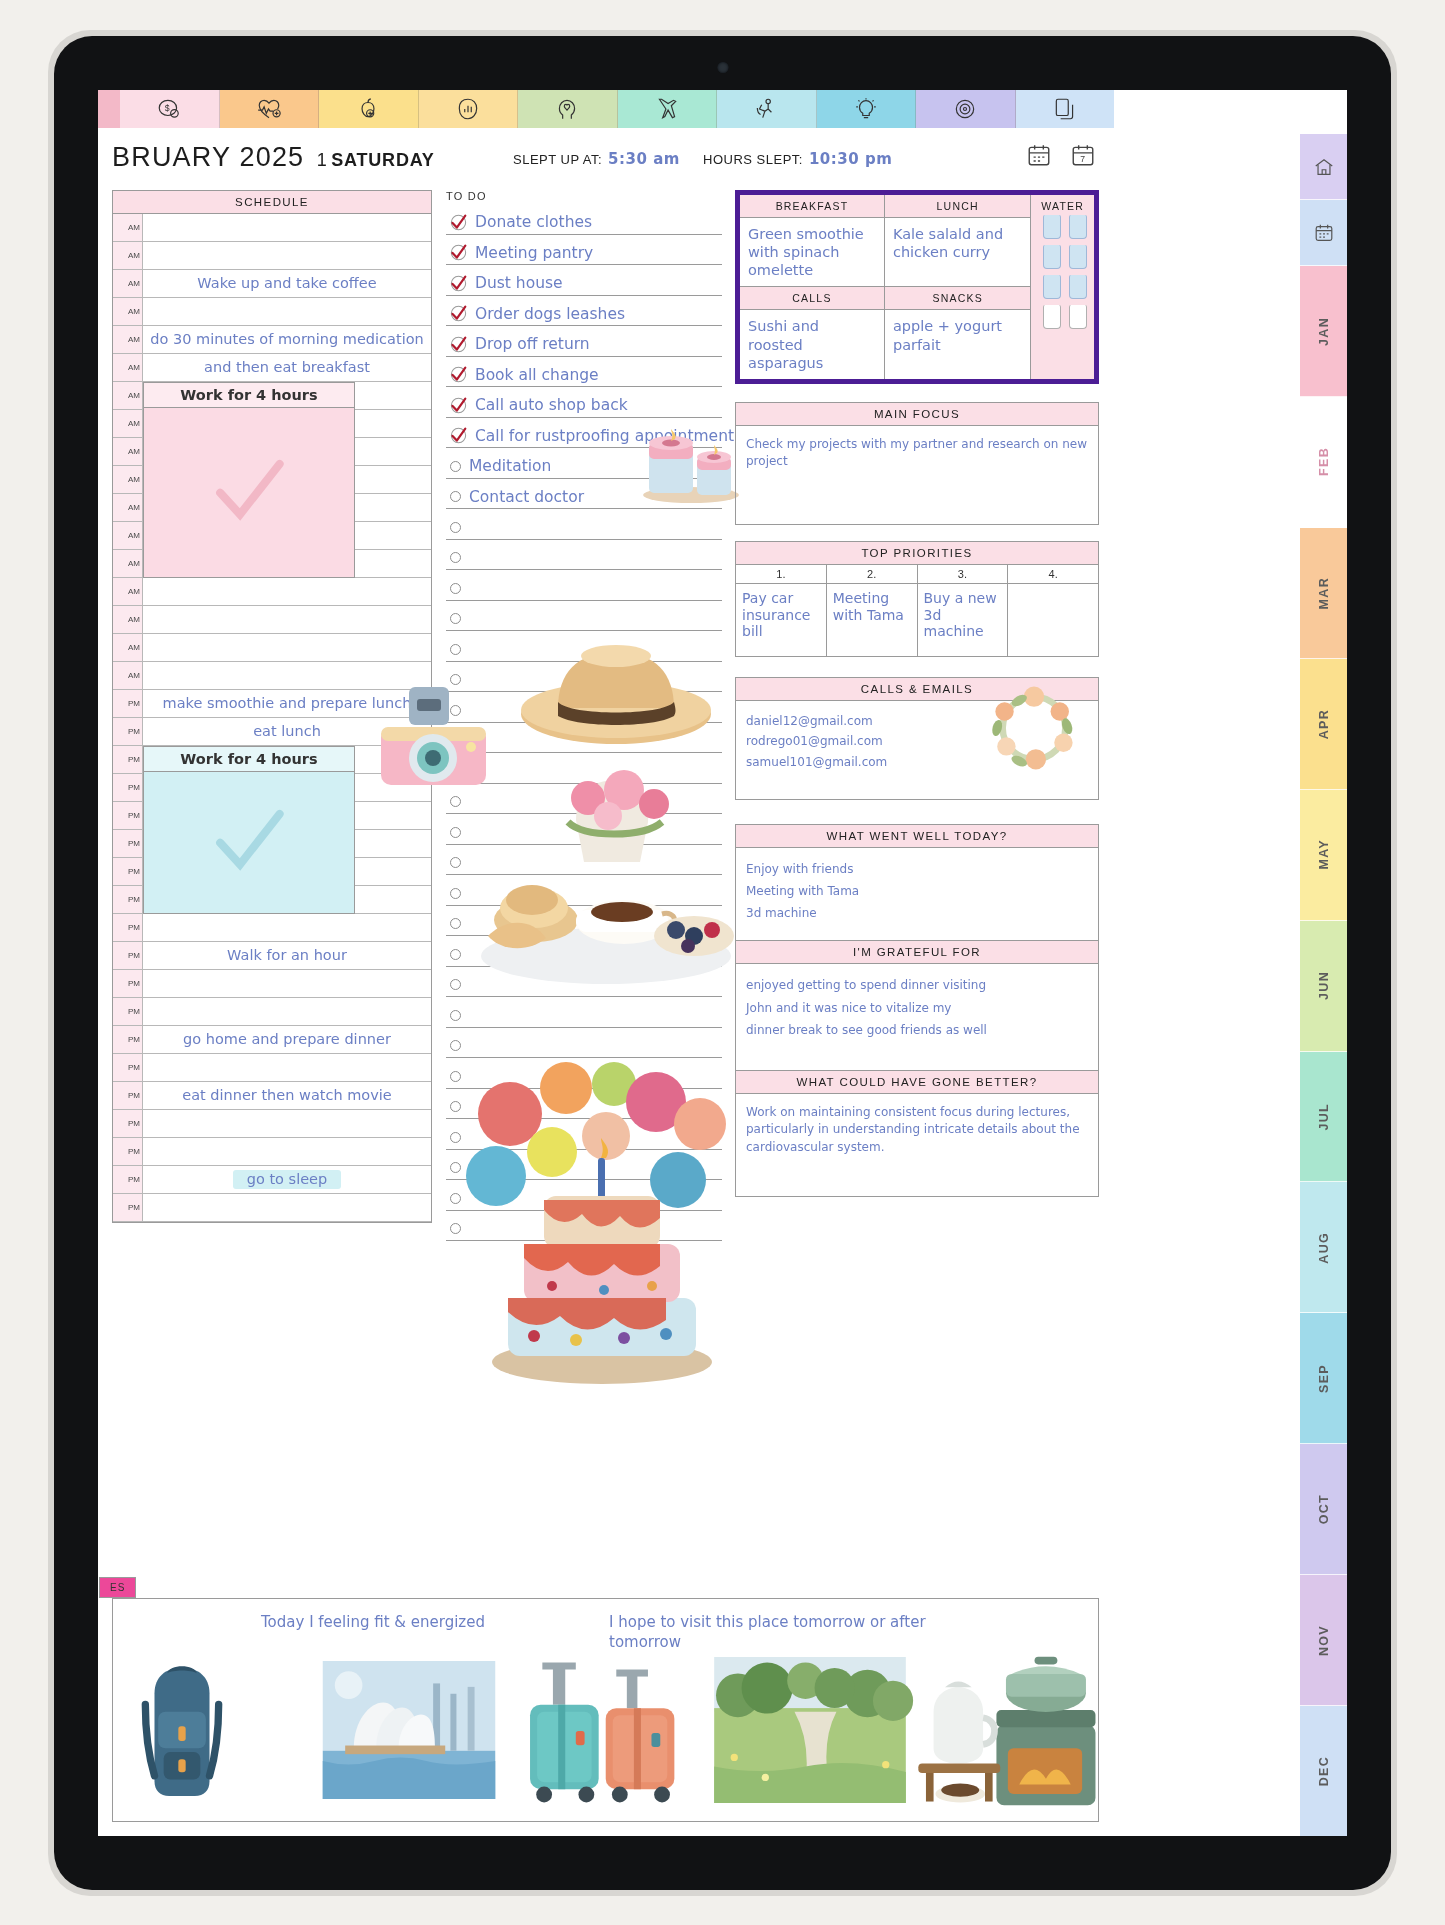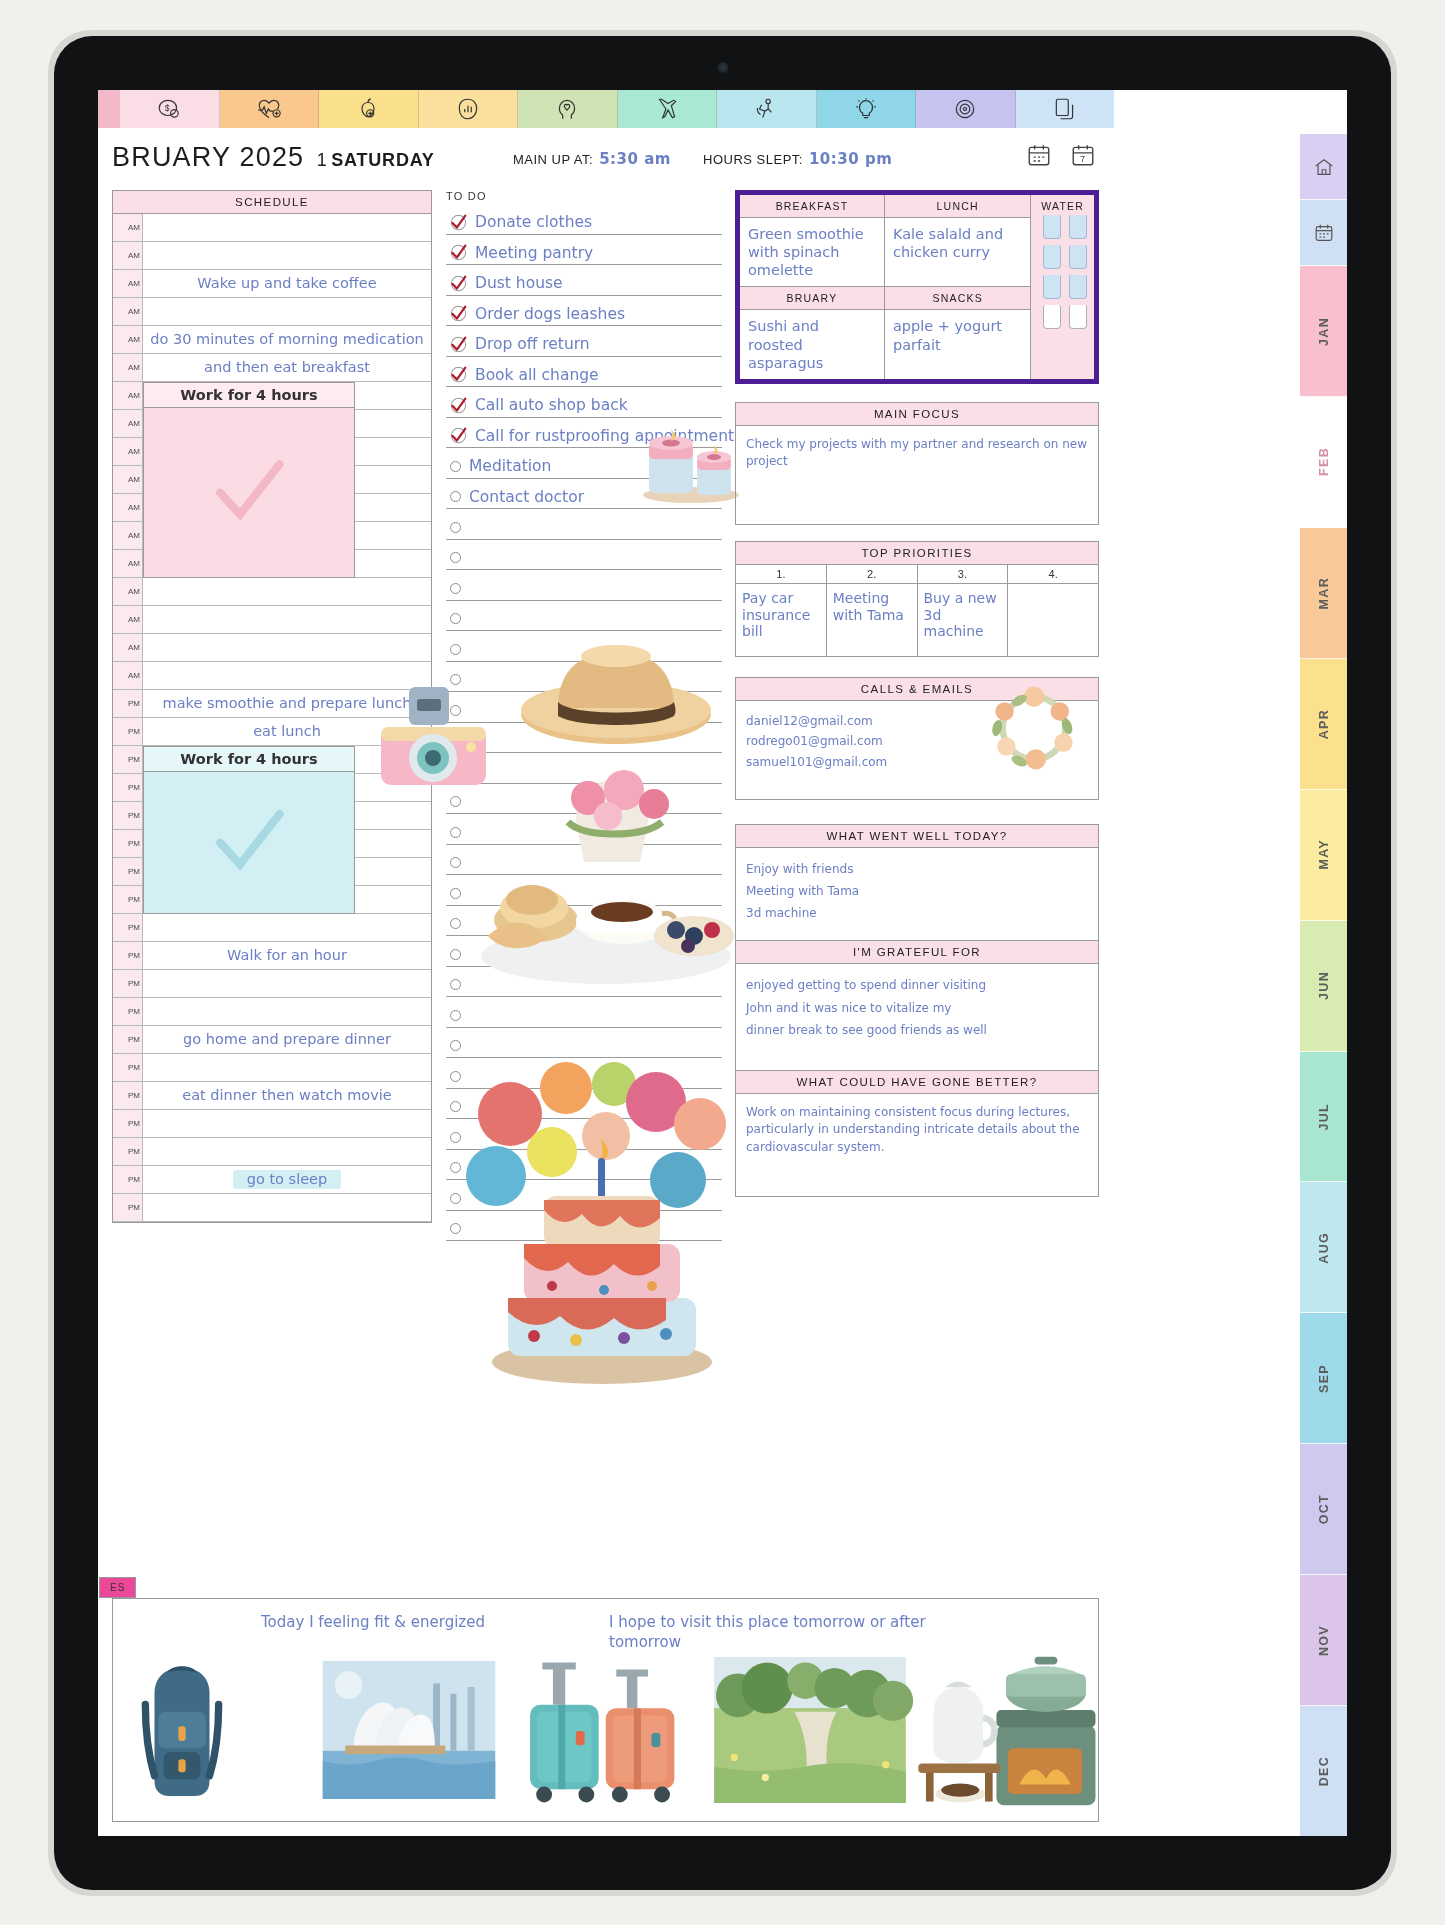--- a/index.html
+++ b/index.html
@@ -380,21 +380,21 @@
 
       <div class="page">
 
         <div class="hdr">
           <div class="hdr-date">
             <span class="m">BRUARY 2025</span>
             <span class="d">1</span>
             <span class="w">SATURDAY</span>
           </div>
           <div class="hdr-stat" id="wokeup">
-            <span>MAIN UP AT:</span><span class="val">5:30 am</span>
+            <span>SLEPT UP AT:</span><span class="val">5:30 am</span>
           </div>
           <div class="hdr-stat" id="slept">
             <span>HOURS SLEPT:</span><span class="val">10:30 pm</span>
           </div>
           <div class="hdr-icons">
             <svg viewBox="0 0 24 24" fill="none" stroke="#444" stroke-width="1.3">
                 <rect x="3" y="5" width="18" height="16" rx="2"></rect>
                 <path d="M3 10h18M8 3v4M16 3v4"></path>
                 <path d="M7 14h2M11 14h2M15 14h2M7 17.5h2M11 17.5h2"></path>
               </svg>
@@ -843,21 +843,21 @@
                 <tr>
               <td class="th" style="width:148px">BREAKFAST</td>
               <td class="th" style="width:148px">LUNCH</td>
               <td class="th" rowspan="4" style="width:66px">WATER</td>
             </tr>
             <tr>
               <td class="cell-txt">Green smoothie with spinach omelette</td>
               <td class="cell-txt">Kale salald and chicken curry</td>
             </tr>
             <tr>
-              <td class="th">BRUARY</td>
+              <td class="th">CALLS</td>
               <td class="th">SNACKS</td>
             </tr>
             <tr>
               <td class="cell-txt">Sushi and roosted asparagus</td>
               <td class="cell-txt">apple + yogurt parfait</td>
             </tr>
           </tbody>
             </table>
           <div style="position:absolute;right:1px;top:25px;width:66px">
             <div class="glasses" id="glasses">

